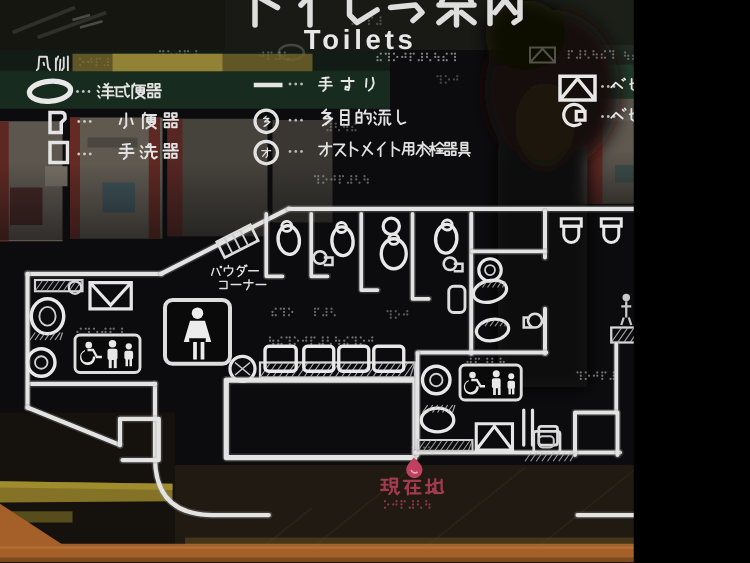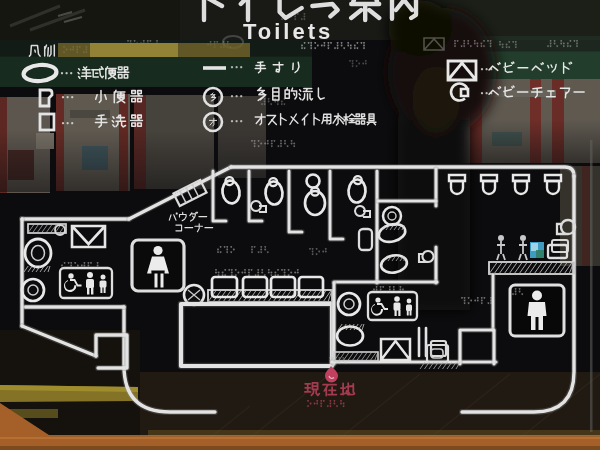--- a/index.html
+++ b/index.html
@@ -1,14 +1,14 @@
 <!DOCTYPE html>
 <html><head><meta charset="utf-8"><style>
 html,body{margin:0;padding:0;background:#000;}
-#scene{width:600px;height:450px;position:relative;overflow:hidden;font-family:"Liberation Sans", sans-serif;}
+#scene{width:507px;height:450px;position:relative;overflow:hidden;font-family:"Liberation Sans", sans-serif;}
 </style></head><body>
 <div id="scene">
 <svg width="600" height="450" viewBox="0 0 600 450" style="filter:blur(0.45px)">
 
 <rect x="0" y="0" width="600" height="450" fill="#0c0c0e"></rect>
 
 <rect x="0" y="0" width="600" height="40" fill="#191a16"></rect>
 <rect x="0" y="0" width="180" height="40" fill="#15160f"></rect>
 <rect x="420" y="0" width="180" height="40" fill="#1c1f18"></rect>
 

